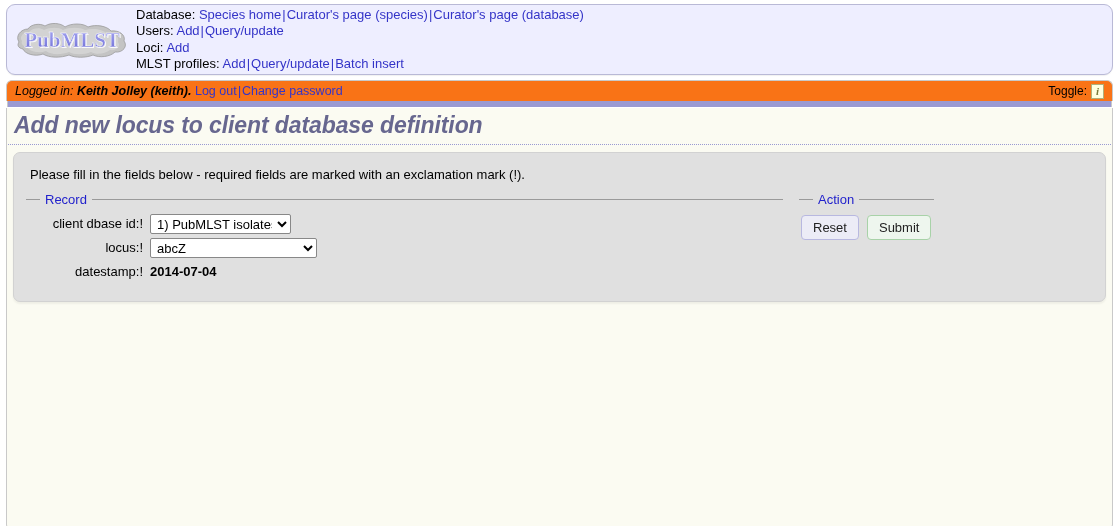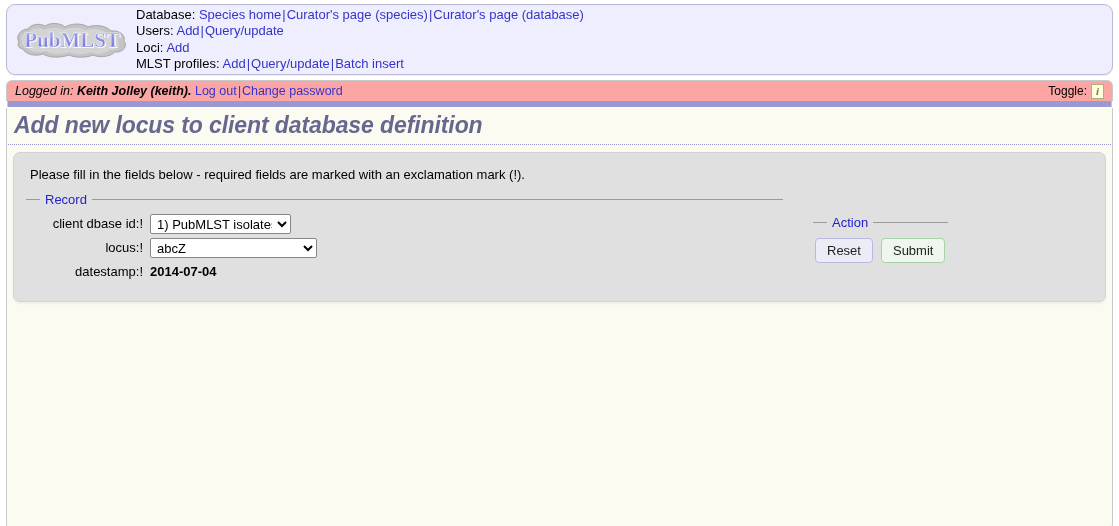--- a/index.html
+++ b/index.html
@@ -54,21 +54,21 @@
   .hdr-line { white-space: nowrap; }
   .hdr-label { color: #000; }
   .sep { color: #3434c8; padding: 0 1px; }
 
   
   #login-bar {
     margin: 5px 6px 0 6px;
     border: 1px solid #c9c9c9;
     border-radius: 6px 6px 0 0;
     border-bottom: none;
-    background: #fca5a5;
+    background: #f97316;
     height: 21px;
     line-height: 21px;
     padding: 0 8px;
     box-sizing: border-box;
     display: flex;
     align-items: center;
     justify-content: space-between;
     font-size: 12.5px;
   }
   #login-info { font-style: italic; }
@@ -139,22 +139,21 @@
     box-sizing: border-box;
     box-shadow: 0 2px 2px rgba(0,0,0,0.05);
   }
   #instruction {
     font-size: 13px;
     margin: 4px 0 10px 4px;
   }
 
   #panel-cols {
     display: flex;
-    align-items: center;
-    gap: 14px;
+    align-items: flex-start;
   }
 
   fieldset.sec {
     border: none;
     border-top: 1px solid #9a9a9a;
     margin: 0;
     padding: 6px 0 0 0;
   }
   fieldset.sec legend {
     color: #2222cc;

